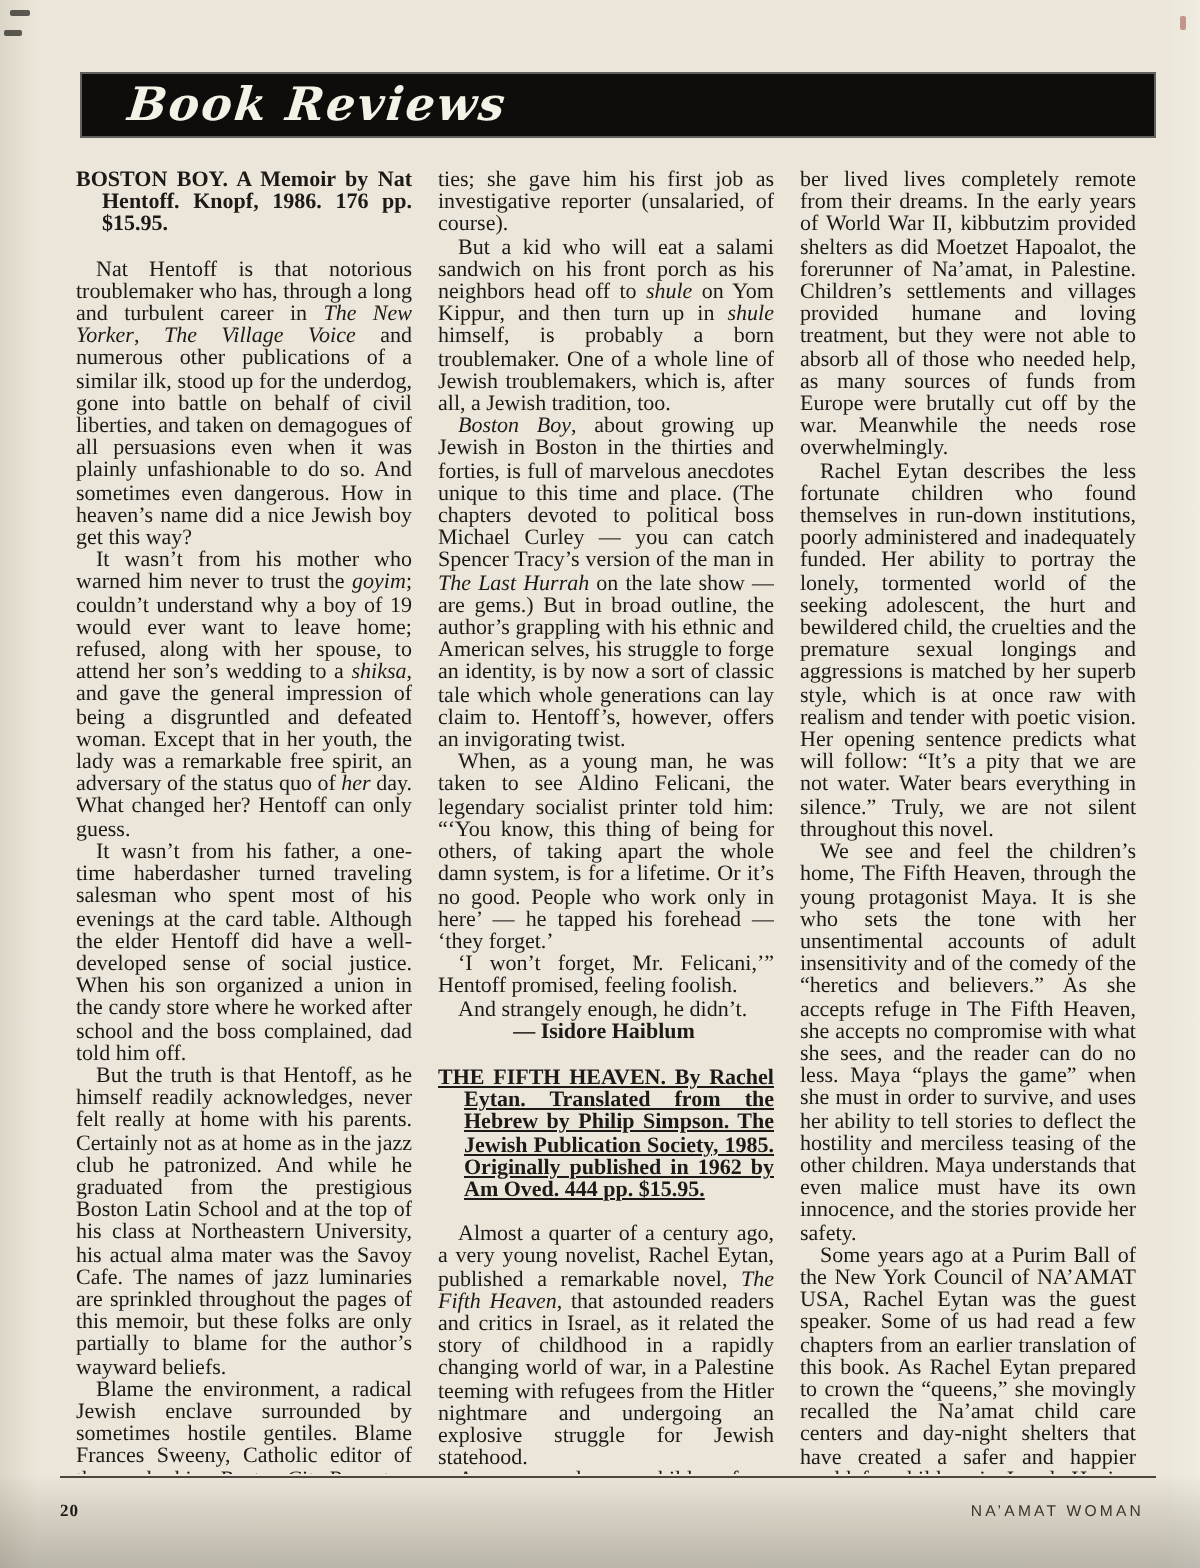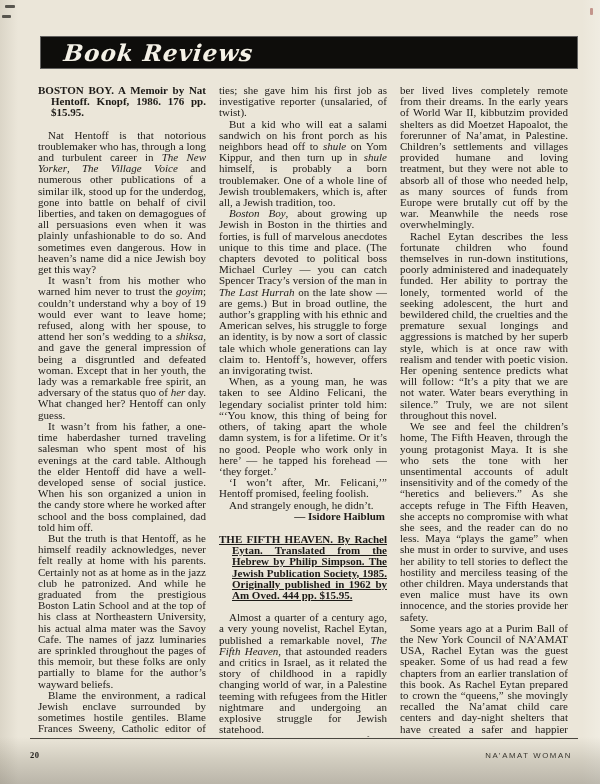--- a/index.html
+++ b/index.html
@@ -45,21 +45,21 @@
   }
   .blk{margin:0;}
   .para{text-align:justify;text-indent:10px;}
   .para.cont{text-indent:0;}
   .heading{
     font-weight:bold;text-align:justify;
     padding-left:13px;text-indent:-13px;
     margin-bottom:11px;
   }
   .heading.later{margin-top:12px;text-decoration:underline;}
-  .byline{font-weight:bold;text-align:right;padding-right:2px;}
+  .byline{font-weight:bold;text-align:center;padding-right:2px;}
   .footer-rule{
     position:absolute;left:30px;top:738px;width:548px;height:1px;
     background:#4a463e;
   }
   .page-number{
     position:absolute;left:30px;top:750px;
     font-size:8.5px;font-weight:bold;letter-spacing:.5px;
   }
   .magazine-name{
     position:absolute;right:28px;top:751px;
@@ -82,25 +82,25 @@
   <div class="columns">
     <div class="col">
         <div class="blk heading">BOSTON BOY. A Memoir by Nat Hentoff. Knopf, 1986. 176 pp. $15.95.</div>
         <div class="blk para">Nat Hentoff is that notorious troublemaker who has, through a long and turbulent career in <i>The New Yorker</i>, <i>The Village Voice</i> and numerous other publications of a similar ilk, stood up for the underdog, gone into battle on behalf of civil liberties, and taken on demagogues of all persuasions even when it was plainly unfashionable to do so. And sometimes even dangerous. How in heaven’s name did a nice Jewish boy get this way?</div>
         <div class="blk para">It wasn’t from his mother who warned him never to trust the <i>goyim</i>; couldn’t understand why a boy of 19 would ever want to leave home; refused, along with her spouse, to attend her son’s wedding to a <i>shiksa</i>, and gave the general impression of being a disgruntled and defeated woman. Except that in her youth, the lady was a remarkable free spirit, an adversary of the status quo of <i>her</i> day. What changed her? Hentoff can only guess.</div>
         <div class="blk para">It wasn’t from his father, a one-time haberdasher turned traveling salesman who spent most of his evenings at the card table. Although the elder Hentoff did have a well-developed sense of social justice. When his son organized a union in the candy store where he worked after school and the boss complained, dad told him off.</div>
         <div class="blk para">But the truth is that Hentoff, as he himself readily acknowledges, never felt really at home with his parents. Certainly not as at home as in the jazz club he patronized. And while he graduated from the prestigious Boston Latin School and at the top of his class at Northeastern University, his actual alma mater was the Savoy Cafe. The names of jazz luminaries are sprinkled throughout the pages of this memoir, but these folks are only partially to blame for the author’s wayward beliefs.</div>
         <div class="blk para">Blame the environment, a radical Jewish enclave surrounded by sometimes hostile gentiles. Blame Frances Sweeny, Catholic editor of the muckraking <i>Boston City Reporter</i>, staunch foe of anti-Semitism and another of Hentoff’s unofficial universi-</div>
       </div>
     <div class="col">
-        <div class="blk para cont">ties; she gave him his first job as investigative reporter (unsalaried, of twist).</div>
+        <div class="blk para cont">ties; she gave him his first job as investigative reporter (unsalaried, of course).</div>
         <div class="blk para">But a kid who will eat a salami sandwich on his front porch as his neighbors head off to <i>shule</i> on Yom Kippur, and then turn up in <i>shule</i> himself, is probably a born troublemaker. One of a whole line of Jewish troublemakers, which is, after all, a Jewish tradition, too.</div>
         <div class="blk para"><i>Boston Boy</i>, about growing up Jewish in Boston in the thirties and forties, is full of marvelous anecdotes unique to this time and place. (The chapters devoted to political boss Michael Curley — you can catch Spencer Tracy’s version of the man in <i>The Last Hurrah</i> on the late show — are gems.) But in broad outline, the author’s grappling with his ethnic and American selves, his struggle to forge an identity, is by now a sort of classic tale which whole generations can lay claim to. Hentoff’s, however, offers an invigorating twist.</div>
         <div class="blk para">When, as a young man, he was taken to see Aldino Felicani, the legendary socialist printer told him: “‘You know, this thing of being for others, of taking apart the whole damn system, is for a lifetime. Or it’s no good. People who work only in here’ — he tapped his forehead — ‘they forget.’</div>
-        <div class="blk para">‘I won’t after, Mr. Felicani,’” Hentoff promised, feeling foolish.</div>
+        <div class="blk para">‘I won’t forget, Mr. Felicani,’” Hentoff promised, feeling foolish.</div>
         <div class="blk para">And strangely enough, he didn’t.</div>
         <div class="blk byline">— Isidore Haiblum</div>
         <div class="blk heading later">THE FIFTH HEAVEN. By Rachel Eytan. Translated from the Hebrew by Philip Simpson. The Jewish Publication Society, 1985. Originally published in 1962 by Am Oved. 444 pp. $15.95.</div>
         <div class="blk para">Almost a quarter of a century ago, a very young novelist, Rachel Eytan, published a remarkable novel, <i>The Fifth Heaven</i>, that astounded readers and critics in Israel, as it related the story of childhood in a rapidly changing world of war, in a Palestine teeming with refugees from the Hitler nightmare and undergoing an explosive struggle for Jewish statehood.</div>
         <div class="blk para">As more and more children from broken homes cruelties shelter and a chance to grow up, an increasing num-</div>
       </div>
     <div class="col">
         <div class="blk para cont">ber lived lives completely remote from their dreams. In the early years of World War II, kibbutzim provided shelters as did Moetzet Hapoalot, the forerunner of Na’amat, in Palestine. Children’s settlements and villages provided humane and loving treatment, but they were not able to absorb all of those who needed help, as many sources of funds from Europe were brutally cut off by the war. Meanwhile the needs rose overwhelmingly.</div>
         <div class="blk para">Rachel Eytan describes the less fortunate children who found themselves in run-down institutions, poorly administered and inadequately funded. Her ability to portray the lonely, tormented world of the seeking adolescent, the hurt and bewildered child, the cruelties and the premature sexual longings and aggressions is matched by her superb style, which is at once raw with realism and tender with poetic vision. Her opening sentence predicts what will follow: “It’s a pity that we are not water. Water bears everything in silence.” Truly, we are not silent throughout this novel.</div>
         <div class="blk para">We see and feel the children’s home, The Fifth Heaven, through the young protagonist Maya. It is she who sets the tone with her unsentimental accounts of adult insensitivity and of the comedy of the “heretics and believers.” As she accepts refuge in The Fifth Heaven, she accepts no compromise with what she sees, and the reader can do no less. Maya “plays the game” when she must in order to survive, and uses her ability to tell stories to deflect the hostility and merciless teasing of the other children. Maya understands that even malice must have its own innocence, and the stories provide her safety.</div>

